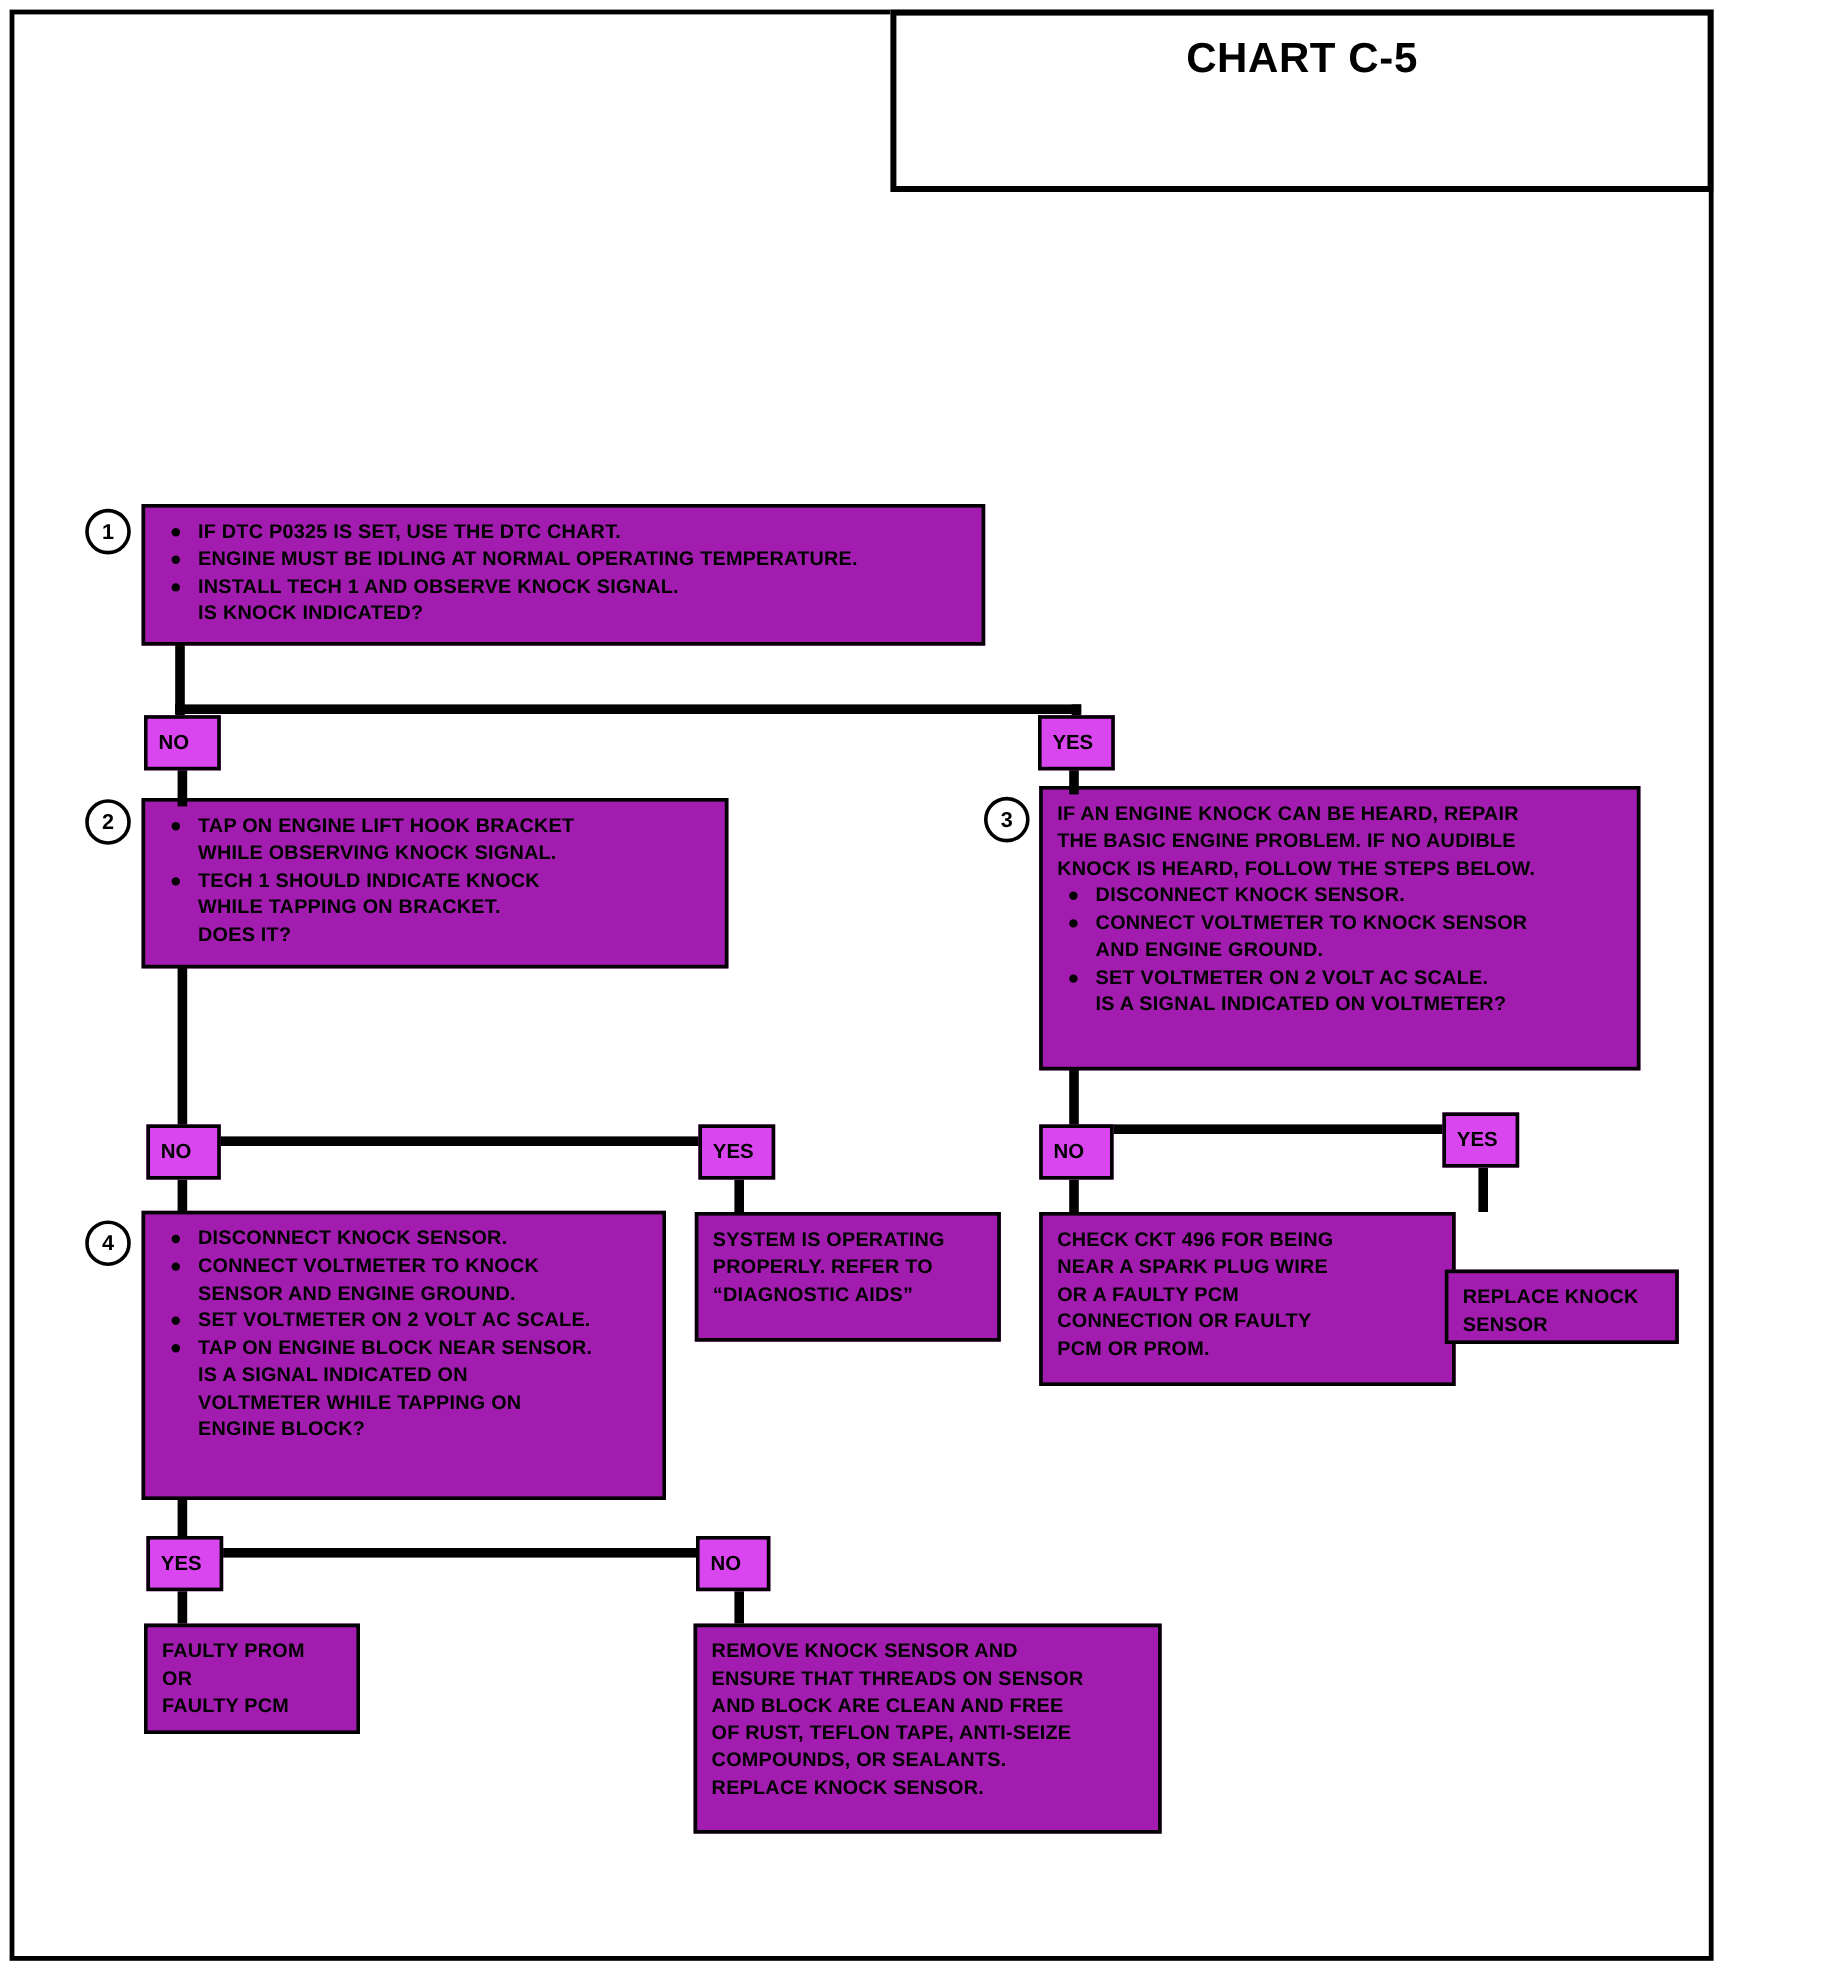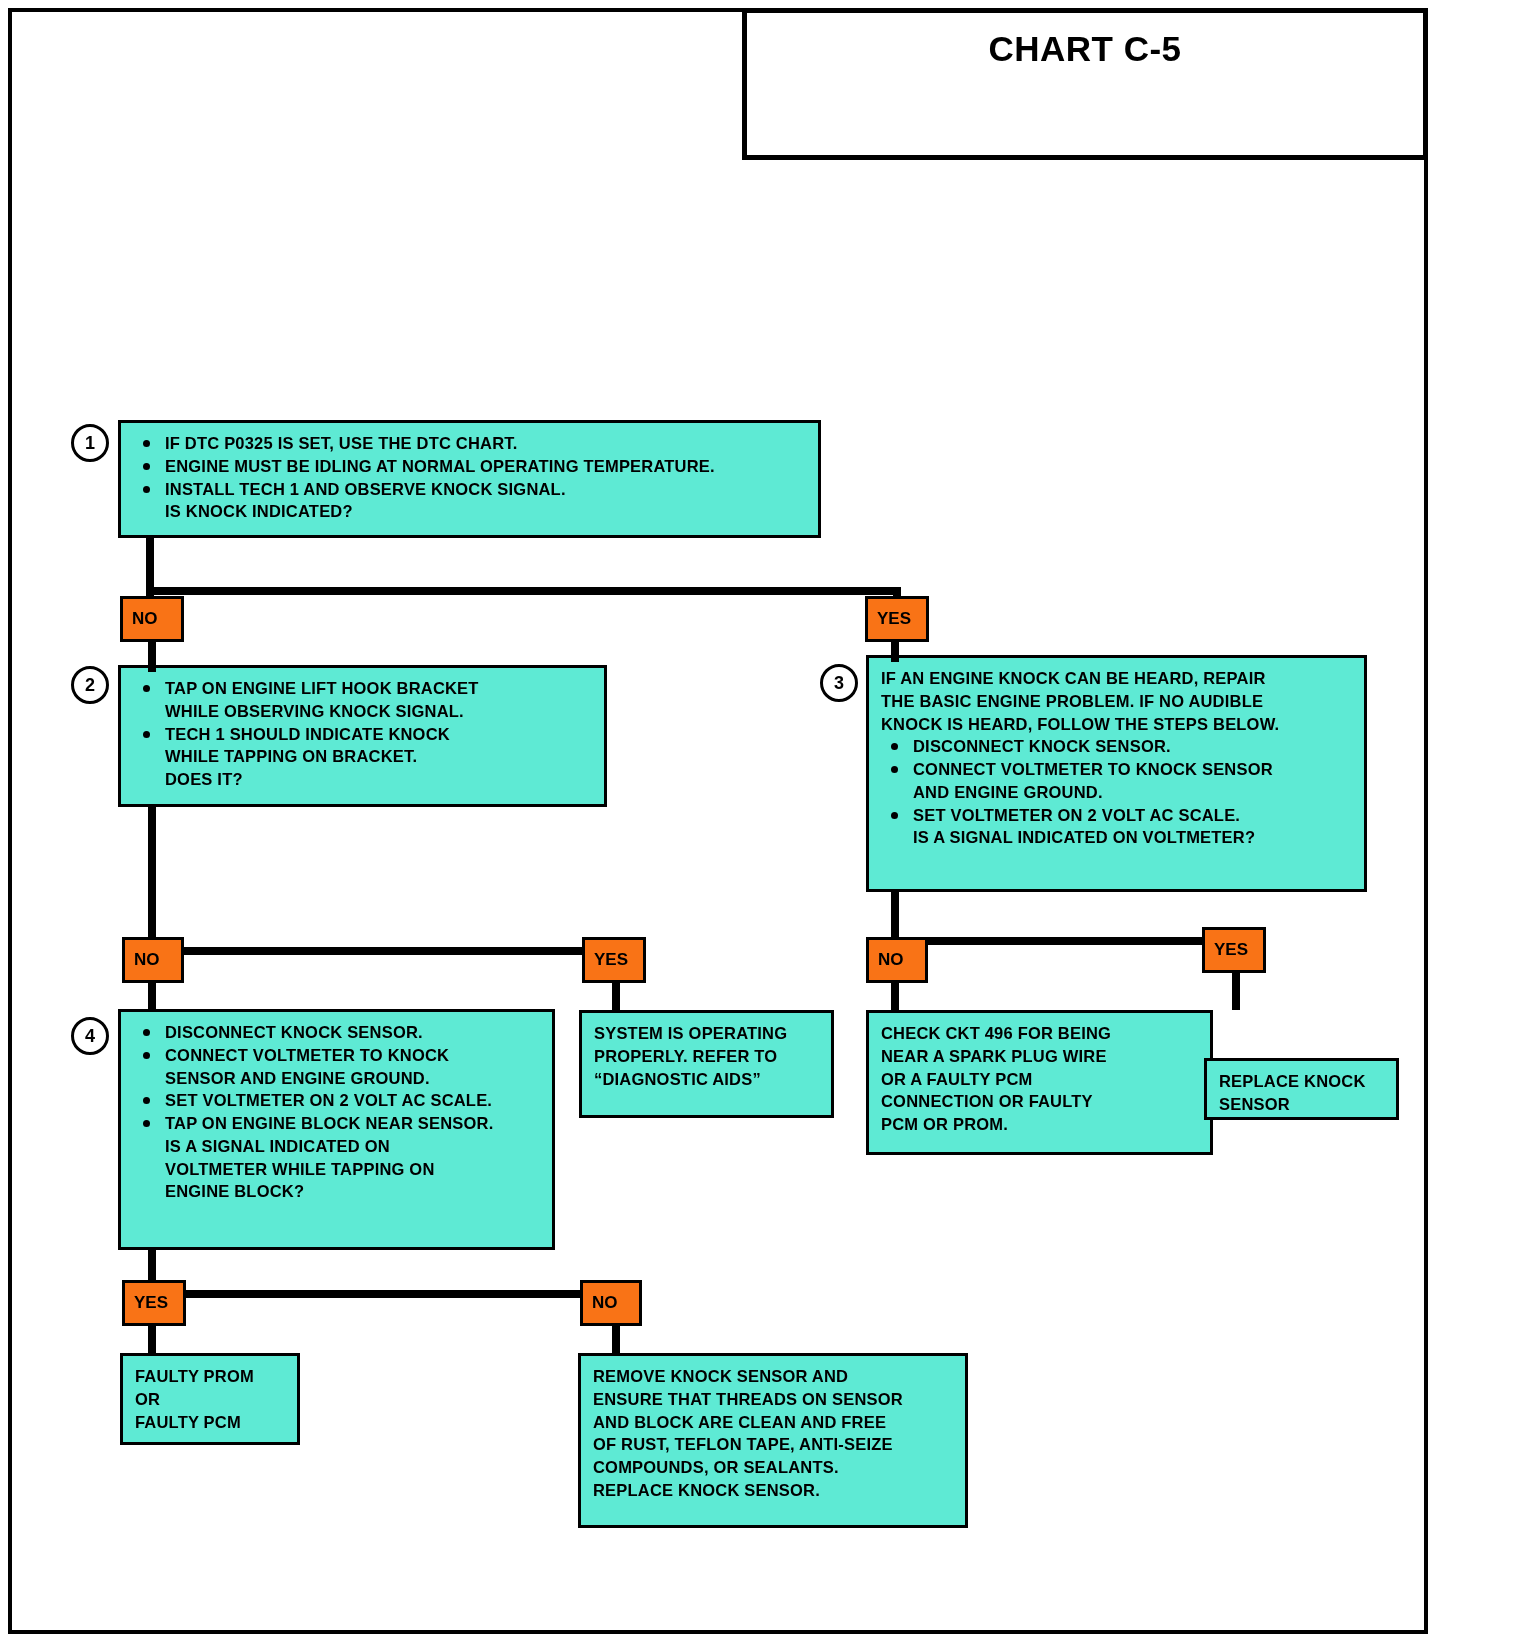--- a/index.html
+++ b/index.html
@@ -57,21 +57,21 @@
     color: #000;
     line-height: 1.3;
     margin-top: 6px;
   }
 
   
   .box {
     position: absolute;
     border: 3px solid #000000;
     box-sizing: border-box;
-    background: #5eead4;
+    background: #a21caf;
     font-size: 16.5px;
     font-weight: bold;
     letter-spacing: 0.2px;
     color: #000;
     line-height: 1.38;
   }
   .box-inner {
     padding: 9px 10px 8px 12px;
   }
 
@@ -116,21 +116,21 @@
     align-items: center;
     justify-content: center;
     z-index: 5;
   }
 
   
   .yn {
     position: absolute;
     border: 3px solid #000000;
     box-sizing: border-box;
-    background: #f97316;
+    background: #d946ef;
     font-size: 17px;
     font-weight: bold;
     color: #000;
     display: flex;
     align-items: center;
     padding-left: 9px;
     z-index: 4;
   }
 
   

